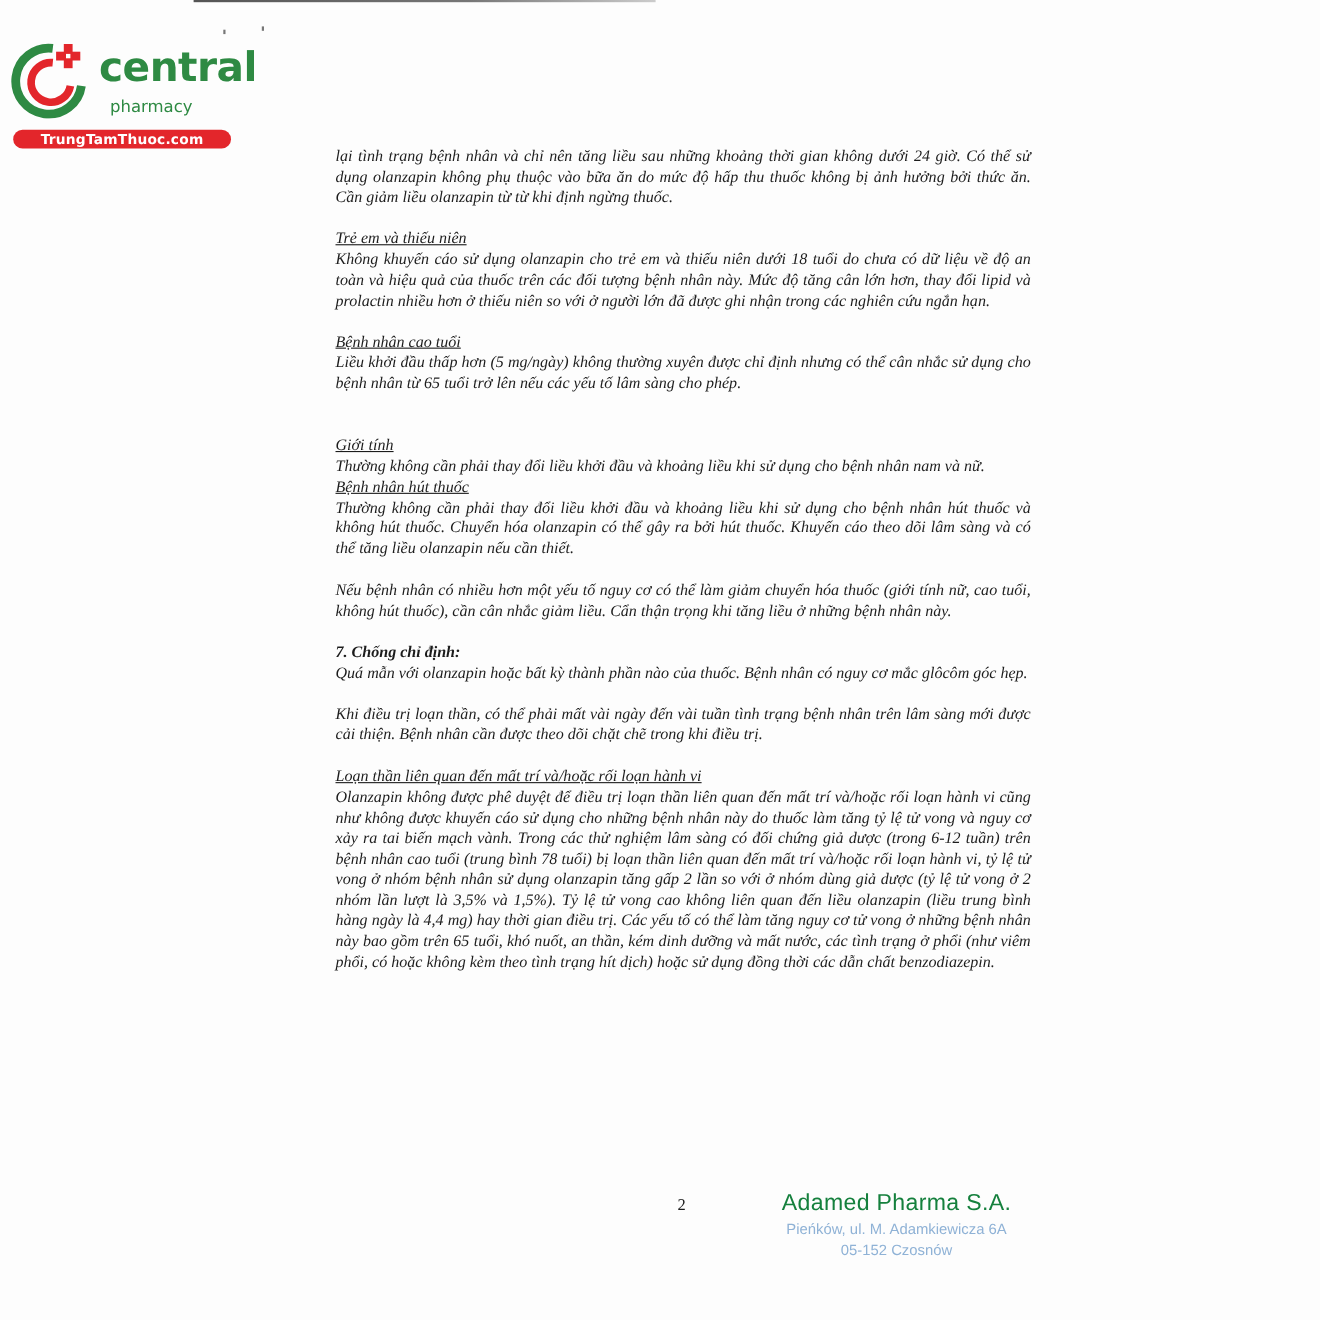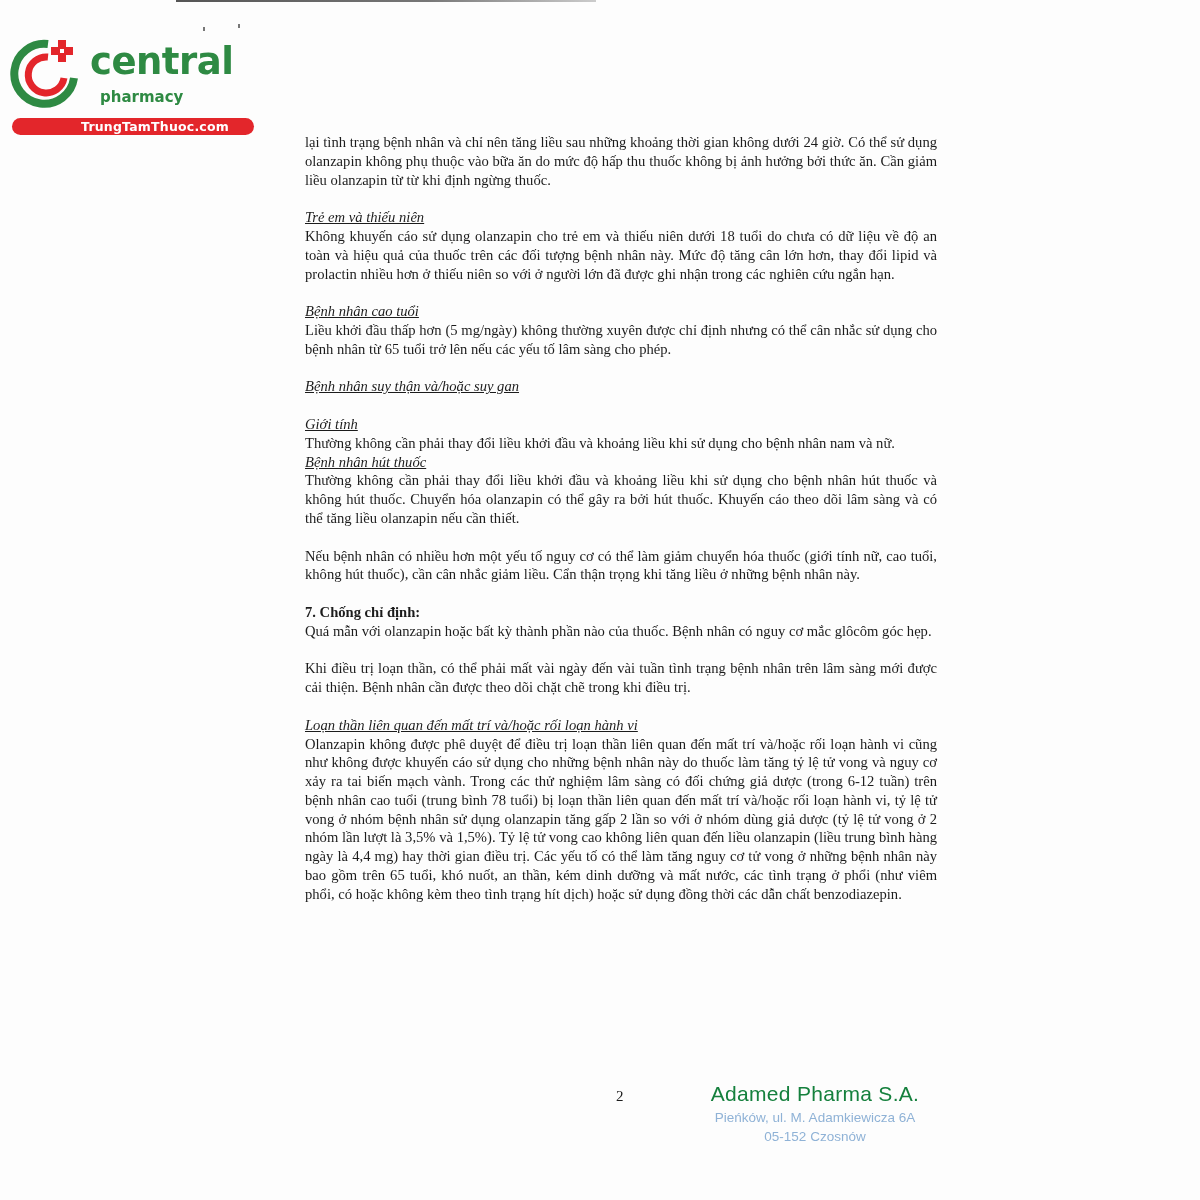--- a/index.html
+++ b/index.html
@@ -17,33 +17,33 @@
   
   .logo { position:absolute; left:10px; top:38px; width:205px; height:100px; }
   .logo-mark { position:absolute; left:0; top:0; width:70px; height:70px; }
   .logo-name {
     position:absolute; left:80px; top:4px;
     font-family:"DejaVu Sans", sans-serif; font-weight:bold;
     font-size:37px; letter-spacing:-0.5px; color:#2e8a43; line-height:40px;
   }
   .logo-sub {
     position:absolute; left:90px; top:50px;
-    font-family:"DejaVu Sans", sans-serif; font-weight:bold;
+    font-family:"DejaVu Sans", sans-serif; font-weight:normal;
     font-size:15px; color:#2e8a43;
   }
   .logo-url {
     position:absolute; left:2px; top:80px; width:198px; height:17px;
     background:#e3262b; border-radius:9px; color:#fff;
     font-family:"DejaVu Sans", sans-serif; font-weight:bold; font-size:12.5px;
-    text-align:center; line-height:17px; letter-spacing:0.2px;padding-left:44px;
+    text-align:center; line-height:17px; letter-spacing:0.2px;
   }
   
   .page { position:absolute; left:305px; top:133px; width:632px; }
   p, .h {
-    margin:0; font-size:14.6px; line-height:18.8px; text-align:justify;
+    margin:0; font-size:14.6px; line-height:18.8px; text-align:justify;font-style:italic;
   }
   .sub { font-style:italic; text-decoration:underline; }
   .h { font-weight:bold; }
   .gap { height:18.8px; }
   .pagenum {
     position:absolute; left:616px; top:1088px; font-size:15px;
   }
   .stamp {
     position:absolute; left:700px; top:1082px; width:230px;
     text-align:center; font-family:"Liberation Sans", sans-serif;
@@ -78,21 +78,20 @@
   <div class="gap"></div>
 
   <p class="sub">Trẻ em và thiếu niên</p>
   <p>Không khuyến cáo sử dụng olanzapin cho trẻ em và thiếu niên dưới 18 tuổi do chưa có dữ liệu về độ an toàn và hiệu quả của thuốc trên các đối tượng bệnh nhân này. Mức độ tăng cân lớn hơn, thay đổi lipid và prolactin nhiều hơn ở thiếu niên so với ở người lớn đã được ghi nhận trong các nghiên cứu ngắn hạn.</p>
   <div class="gap"></div>
 
   <p class="sub">Bệnh nhân cao tuổi</p>
   <p>Liều khởi đầu thấp hơn (5 mg/ngày) không thường xuyên được chỉ định nhưng có thể cân nhắc sử dụng cho bệnh nhân từ 65 tuổi trở lên nếu các yếu tố lâm sàng cho phép.</p>
   <div class="gap"></div>
 
-  <p class="sub">Bệnh nhân suy thận và/hoặc suy gan</p>
   <div class="gap"></div>
 
   <p class="sub">Giới tính</p>
   <p>Thường không cần phải thay đổi liều khởi đầu và khoảng liều khi sử dụng cho bệnh nhân nam và nữ.</p>
 
   <p class="sub">Bệnh nhân hút thuốc</p>
   <p>Thường không cần phải thay đổi liều khởi đầu và khoảng liều khi sử dụng cho bệnh nhân hút thuốc và không hút thuốc. Chuyển hóa olanzapin có thể gây ra bởi hút thuốc. Khuyến cáo theo dõi lâm sàng và có thể tăng liều olanzapin nếu cần thiết.</p>
   <div class="gap"></div>
 
   <p>Nếu bệnh nhân có nhiều hơn một yếu tố nguy cơ có thể làm giảm chuyển hóa thuốc (giới tính nữ, cao tuổi, không hút thuốc), cần cân nhắc giảm liều. Cẩn thận trọng khi tăng liều ở những bệnh nhân này.</p>

